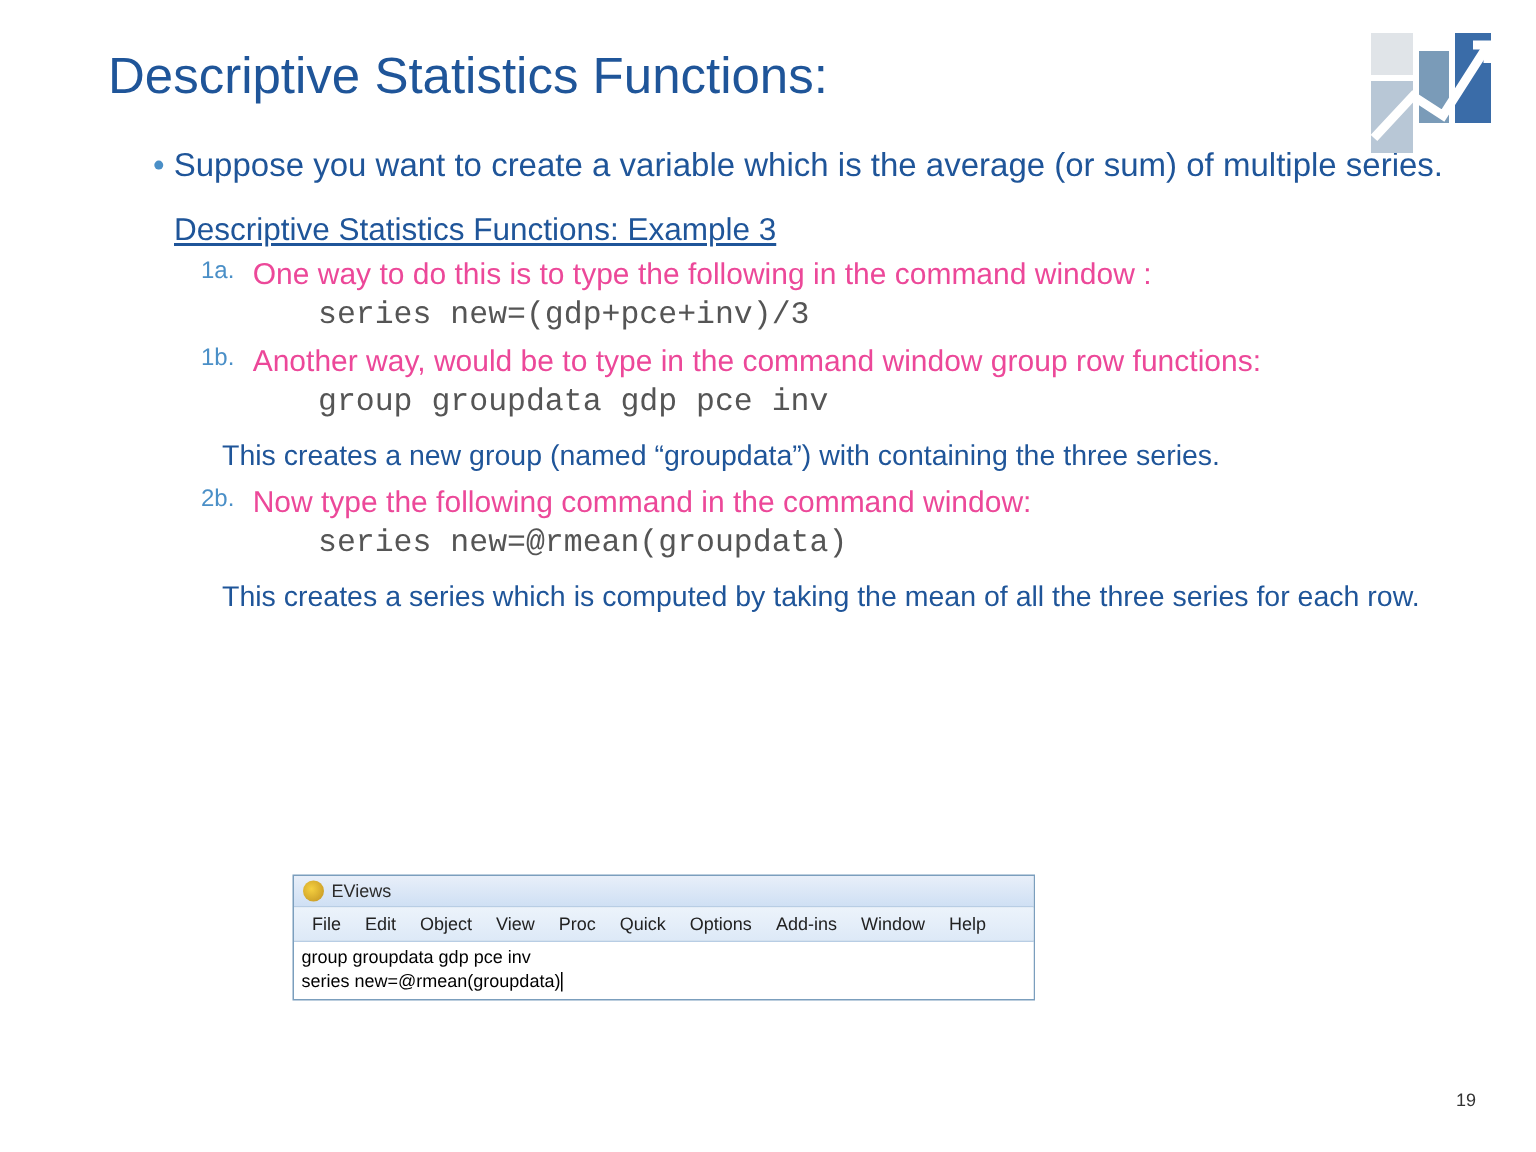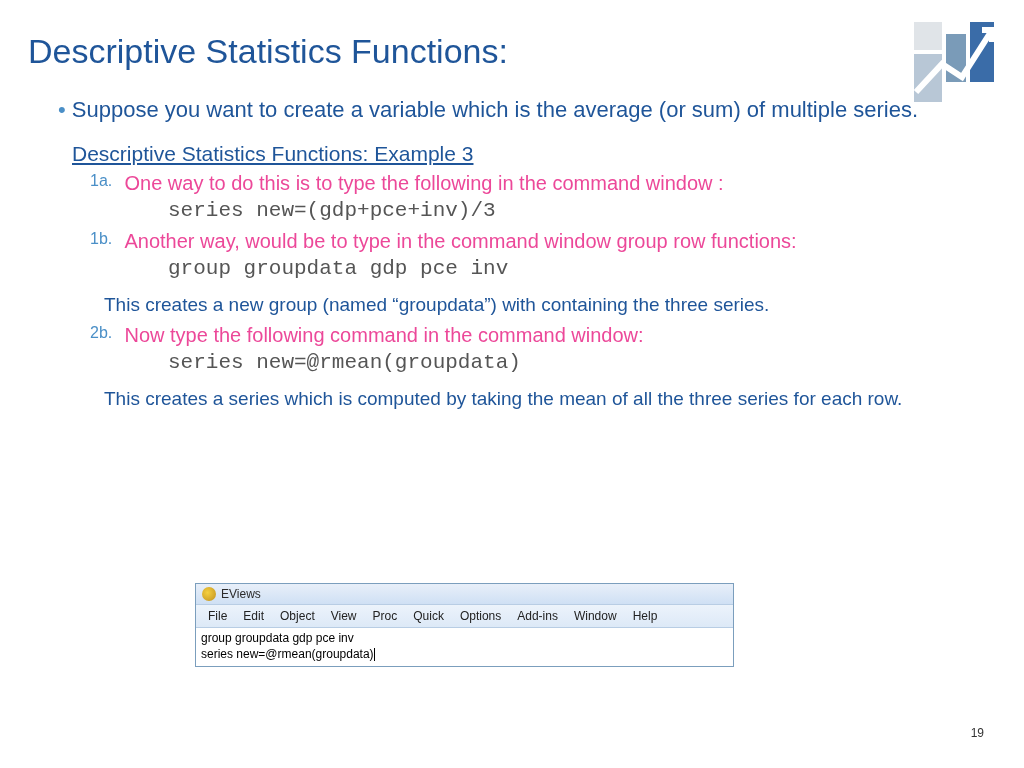--- a/index.html
+++ b/index.html
@@ -5,21 +5,21 @@
   * { box-sizing: border-box; margin: 0; padding: 0; }
   body {
     width: 1024px;
     height: 768px;
     background: #fff;
     font-family: Arial, Helvetica, sans-serif;
     position: relative;
     overflow: hidden;
   }
   .slide {
-    padding: 30px 50px 30px 28px;
+    padding: 30px 50px 30px 72px;
     position: relative;
     height: 100%;
   }
   .title {
     color: #1f5599;
     font-size: 34px;
     font-weight: 400;
     line-height: 1.25;
     margin-bottom: 22px;
   }
@@ -104,21 +104,21 @@
     font-size: 12px;
     color: #333;
     text-align: right;
   }
 
   
   .eviews-window {
     position: absolute;
     left: 195px;
     top: 583px;
-    width: 539px;
+    width: 495px;
     border: 1px solid #7b9ebd;
     font-family: Tahoma, Arial, sans-serif;
     font-size: 12px;
     background: #fff;
   }
   .titlebar {
     background: linear-gradient(#e8eff9, #cfe0f4);
     padding: 3px 6px;
     display: flex;
     align-items: center;

